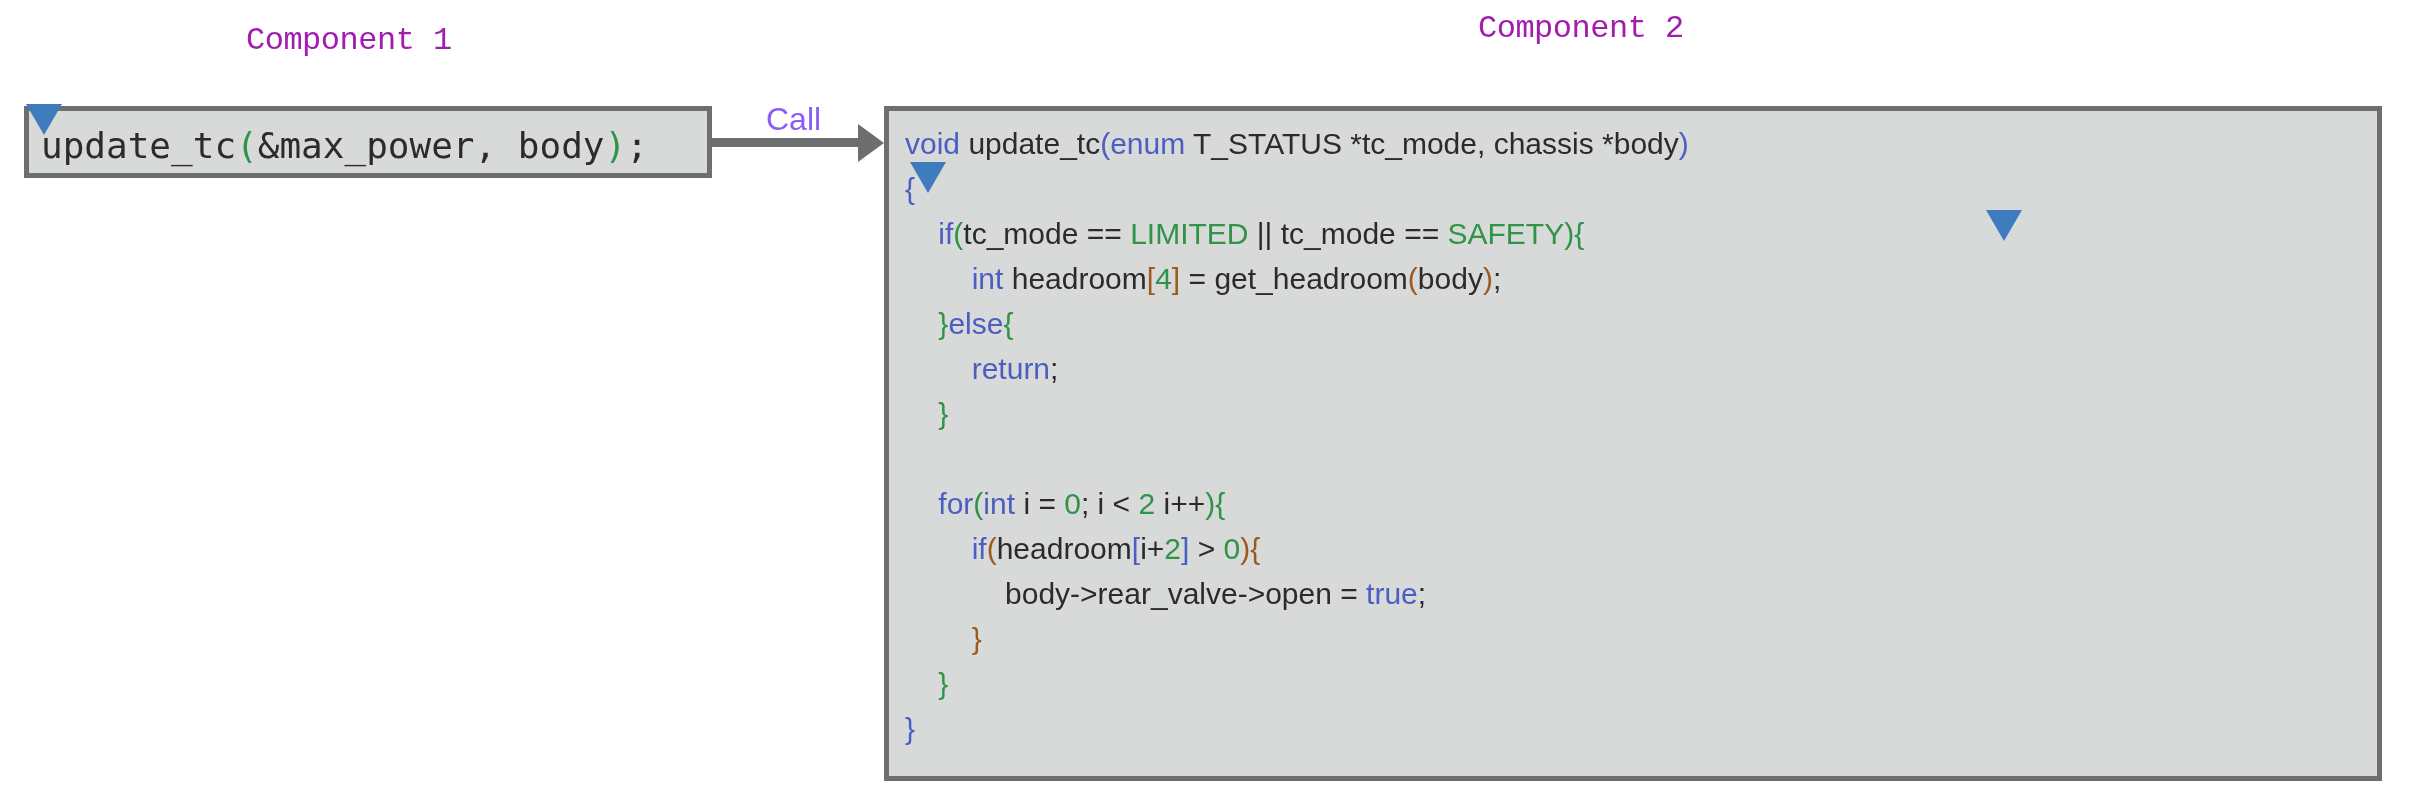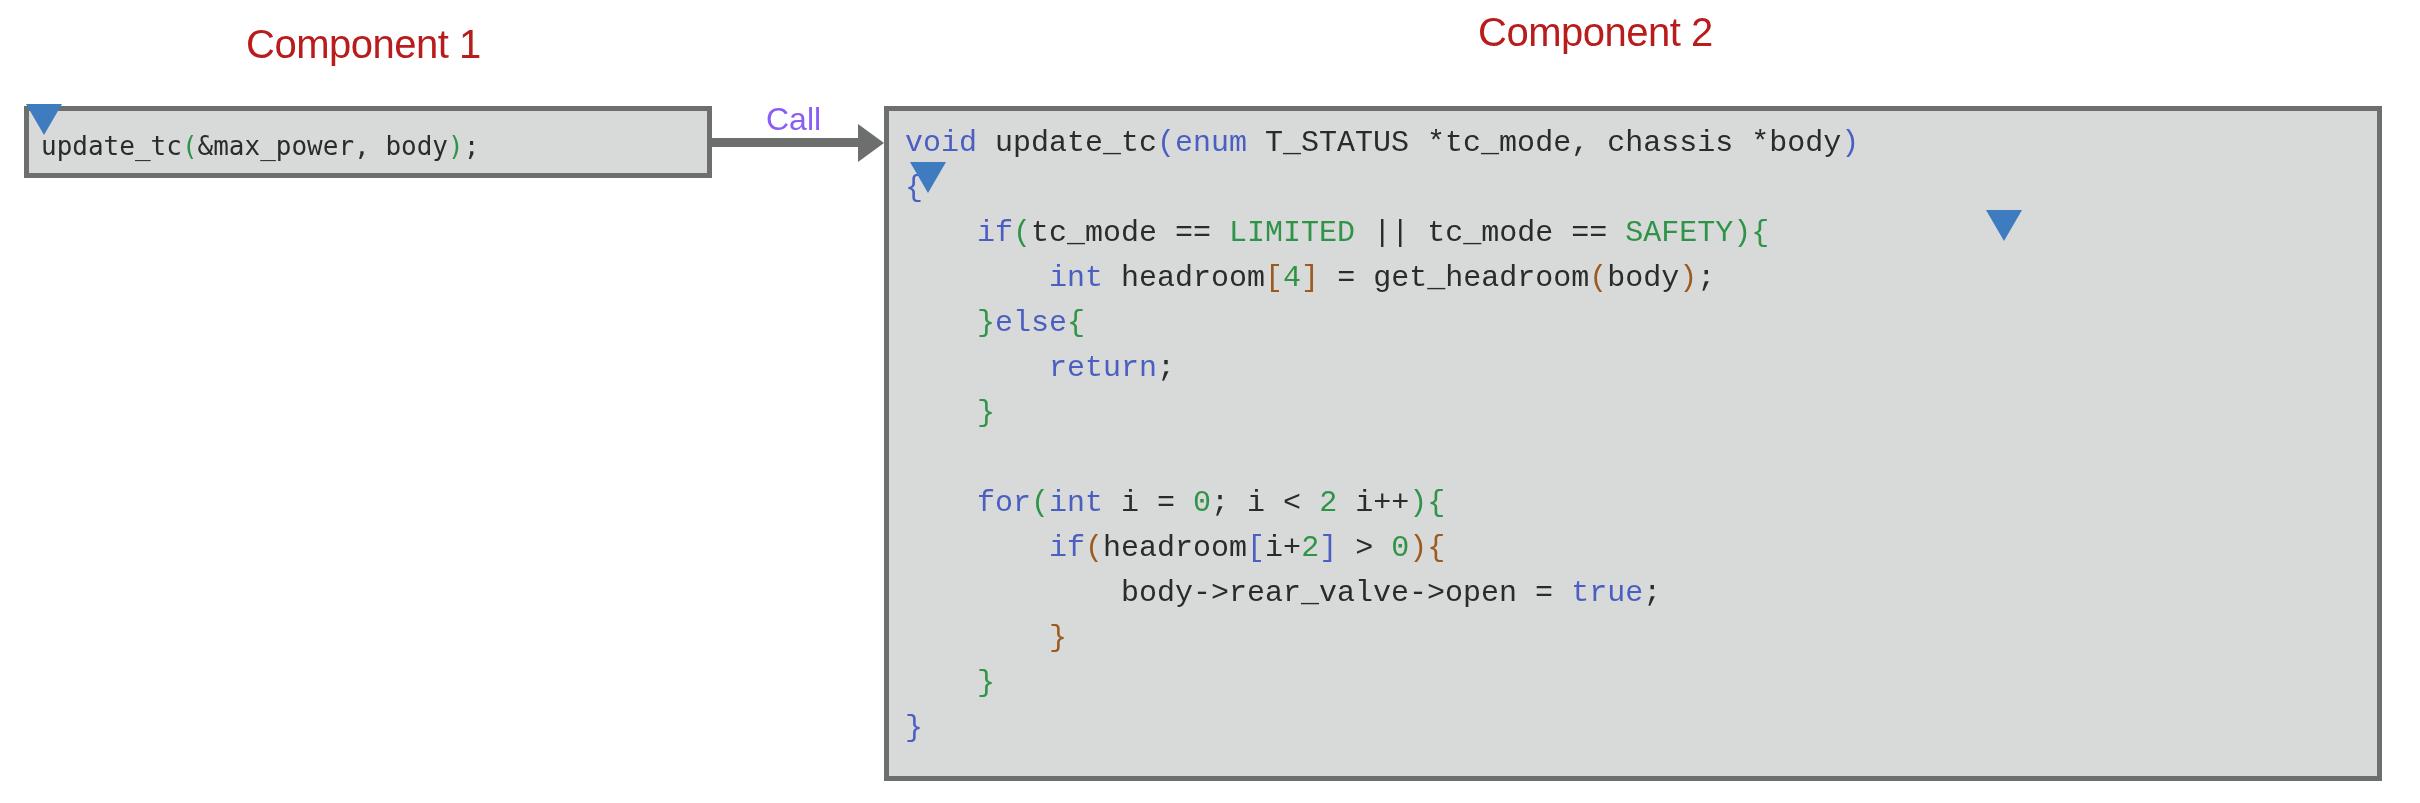--- a/index.html
+++ b/index.html
@@ -11,23 +11,23 @@
     width: 2420px;
     height: 803px;
     position: relative;
     font-family: "Liberation Sans", sans-serif;
     overflow: hidden;
   }
 
   
   .comp-title {
     position: absolute;
-    font-family: Liberation Sans, sans-serif;
-    font-size: 40px;
-    color: #b91c1c;
+    font-family: Liberation Mono, monospace;
+    font-size: 32px;
+    color: #a21caf;
     white-space: nowrap;
     letter-spacing: -0.5px;
   }
   #title-1 { left: 246px; top: 22px; }
   #title-2 { left: 1478px; top: 10px; }
 
   
   .panel {
     position: absolute;
     background: #d8d9d9;
@@ -40,38 +40,38 @@
     left: 24px;
     top: 106px;
     width: 688px;
     height: 72px;
   }
   #component-1-code {
     position: absolute;
     left: 12px;
     top: 12px;
     font-family: "DejaVu Sans Mono", monospace;
-    font-size: 26px;
+    font-size: 36px;
     line-height: 46px;
     color: #2b2b2b;
     white-space: pre;
   }
 
   
   #component-2 {
     left: 884px;
     top: 106px;
     width: 1498px;
     height: 675px;
   }
   #component-2-code {
     position: absolute;
     left: 16px;
     top: 10px;
-    font-family: Liberation Mono, monospace;
+    font-family: Liberation Sans, sans-serif;
     font-size: 30px;
     line-height: 45px;
     color: #2b2b2b;
     white-space: pre;
   }
 
   
   .tok-kw   { color: #4a5fc1; }
   .tok-const{ color: #2f9447; }
   .tok-num  { color: #2f9447; }

